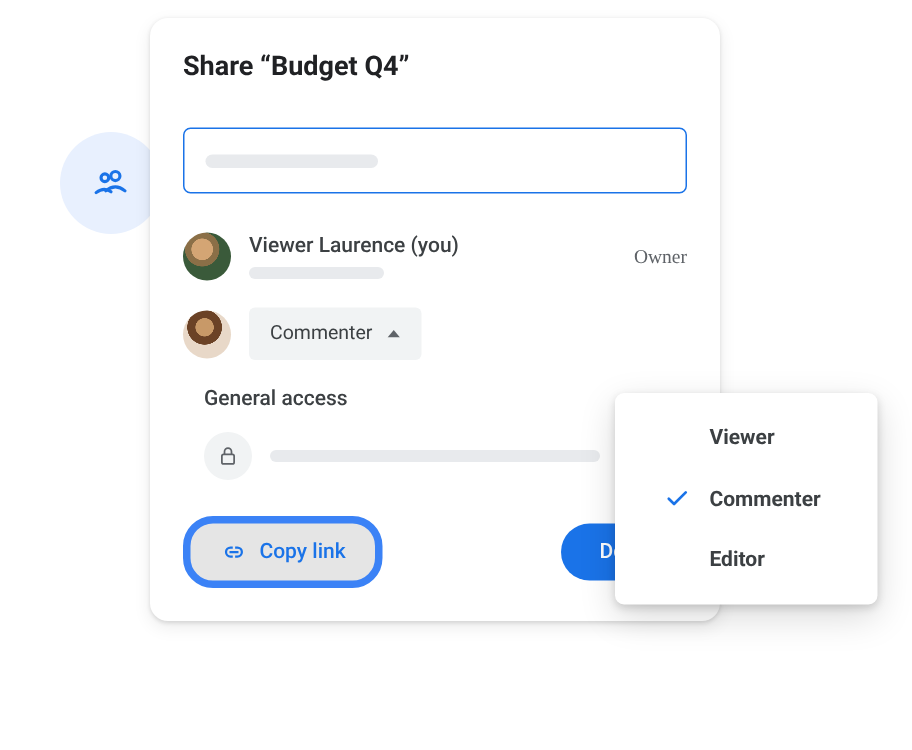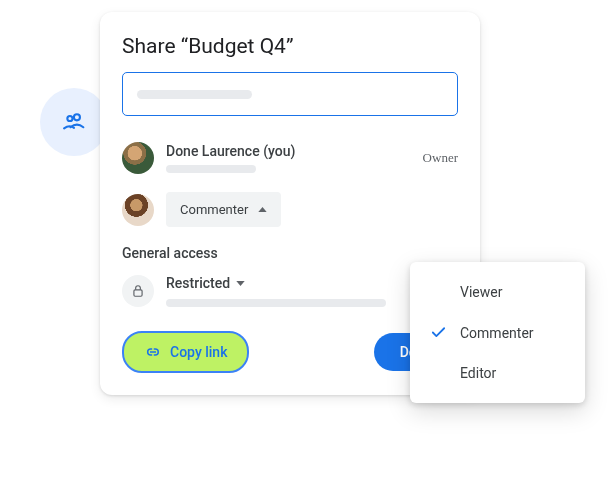--- a/index.html
+++ b/index.html
@@ -31,24 +31,24 @@
       position: absolute;
       left: 100px;
       top: 12px;
       width: 380px;
       background: #fff;
       border-radius: 12px;
       box-shadow: 0 1px 3px rgba(0,0,0,0.12), 0 4px 12px rgba(0,0,0,0.08);
       padding: 22px 22px 22px 22px;
     }
     .dialog-title {
-      font-size: 21px;
-      font-weight: 400;
+      font-size: 18px;
+      font-weight: 700;
       color: #202124;
-      margin-bottom: 14px;
+      margin-bottom: 30px;
     }
     .input-field {
       width: 100%;
       height: 44px;
       border: 1.5px solid #1a73e8;
       border-radius: 5px;
       padding: 0 14px;
       display: flex;
       align-items: center;
       margin-bottom: 26px;
@@ -118,20 +118,21 @@
       background: #f1f3f4;
       border-radius: 4px;
       display: flex;
       align-items: center;
       gap: 10px;
       font-size: 13px;
       color: #3c4043;
     }
     .general-section {
       margin-top: 8px;
+      margin-left: 14px;
     }
     .general-row {
       display: flex;
       align-items: center;
       margin-top: 12px;
       margin-bottom: 24px;
     }
     .lock-badge {
       width: 32px;
       height: 32px;
@@ -164,27 +165,27 @@
     .actions {
       display: flex;
       align-items: center;
       justify-content: space-between;
       margin-top: 8px;
     }
     .copy-link {
       display: flex;
       align-items: center;
       gap: 8px;
-      border: 2px solid #3b82f6;
+      border: 5px solid #3b82f6;
       border-radius: 20px;
       padding: 10px 20px;
       color: #1a73e8;
       font-size: 14px;
       font-weight: 500;
-      background: #bef264;
+      background: #e5e5e5;
     }
     .done-btn {
       background: #1a73e8;
       color: #fff;
       border: none;
       border-radius: 20px;
       padding: 11px 26px;
       font-size: 14px;
       font-weight: 500;
     }
@@ -194,23 +195,24 @@
       top: 262px;
       width: 175px;
       background: #fff;
       border-radius: 6px;
       box-shadow: 0 2px 6px rgba(0,0,0,0.15), 0 8px 24px rgba(0,0,0,0.15);
       padding: 10px 0;
     }
     .menu-item {
       display: flex;
       align-items: center;
-      padding: 12px 18px;
-      font-size: 14px;
-      color: #3c4043;
+      padding: 12px 31px;
+      font-size: 14px;
+      color: #3c4043;
+      font-weight: bold;
     }
     .menu-check {
       width: 20px;
       margin-right: 12px;
       display: flex;
       align-items: center;
       justify-content: center;
     }
     svg { display: block; }
   </style>
@@ -230,21 +232,21 @@
   <h1 class="dialog-title">Share “Budget Q4”</h1>
 
   <div class="input-field">
     <div class="input-placeholder"></div>
   </div>
 
 
   <div class="person-row">
     <div class="avatar avatar-1"></div>
     <div class="person-info">
-      <div class="person-name">Done Laurence (you)</div>
+      <div class="person-name">Viewer Laurence (you)</div>
       <div class="person-sub"></div>
     </div>
     <div class="role-label">Owner</div>
   </div>
 
   <div class="person-row">
     <div class="avatar avatar-2"></div>
     <div class="role-dropdown">
       <span>Commenter</span>
       <svg width="9" height="5" viewBox="0 0 10 6">
@@ -256,26 +258,20 @@
   <div class="general-section">
     <div class="section-label">General access</div>
     <div class="general-row">
       <div class="lock-badge">
         <svg width="14" height="14" viewBox="0 0 24 24">
           <rect x="5" y="10" width="14" height="11" rx="2" fill="none" stroke="#5f6368" stroke-width="2"></rect>
           <path d="M8 10 V7 a4 4 0 0 1 8 0 V10" fill="none" stroke="#5f6368" stroke-width="2"></path>
         </svg>
       </div>
       <div class="general-info">
-        <div class="general-label-row">
-          <span>Restricted</span>
-          <svg width="9" height="5" viewBox="0 0 10 6">
-            <path d="M0 0 L5 6 L10 0 Z" fill="#5f6368"></path>
-          </svg>
-        </div>
         <div class="general-sub"></div>
       </div>
     </div>
   </div>
 
   <div class="actions">
     <button class="copy-link">
       <svg width="18" height="18" viewBox="0 0 24 24">
         <path d="M3.9 12 a5 5 0 0 1 5-5 h2 v2 h-2 a3 3 0 0 0 0 6 h2 v2 h-2 a5 5 0 0 1-5-5 Z M13 7 h2 a5 5 0 0 1 0 10 h-2 v-2 h2 a3 3 0 0 0 0-6 h-2 Z M8 11 h8 v2 h-8 Z" fill="#1a73e8"></path>
       </svg>

